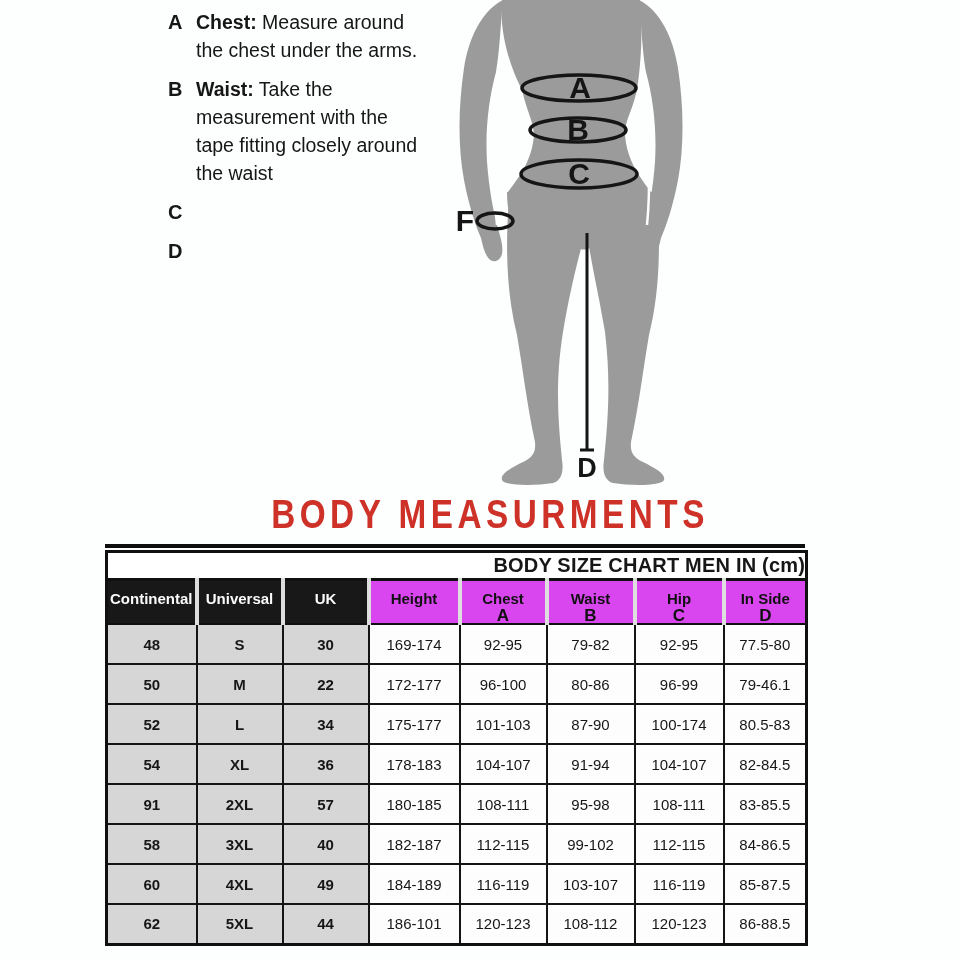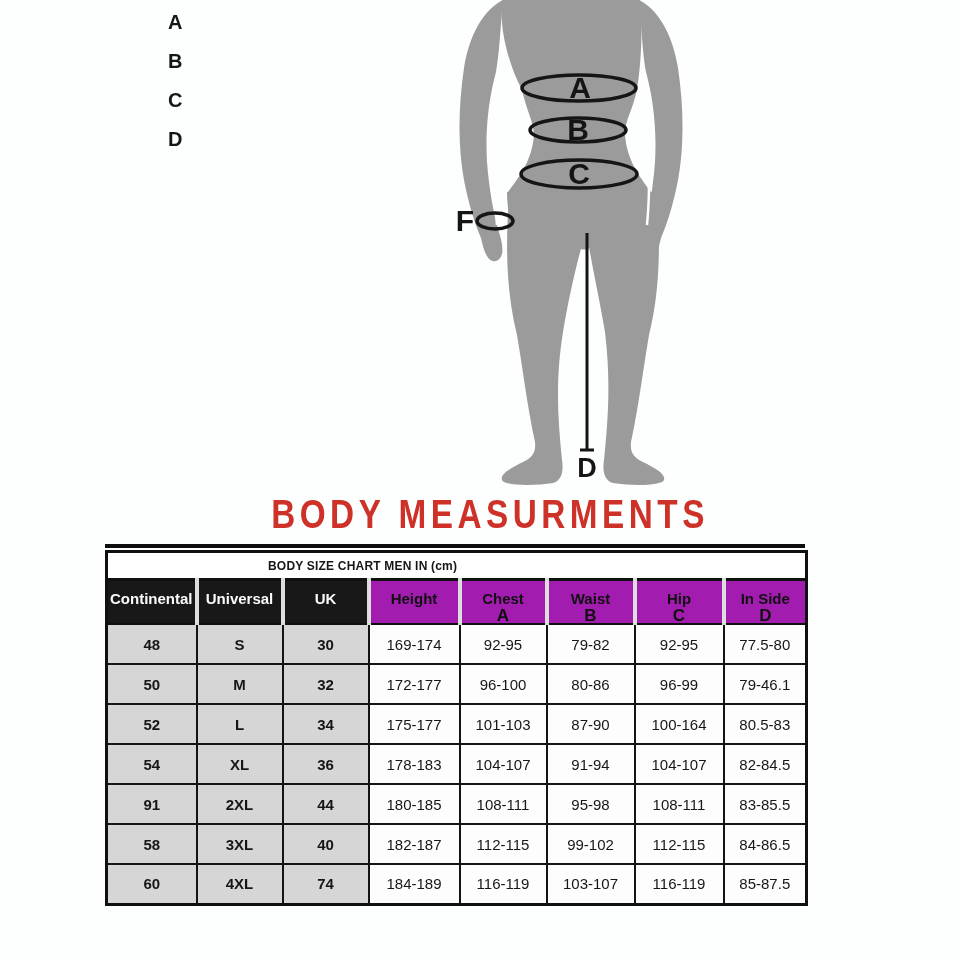--- a/index.html
+++ b/index.html
@@ -29,44 +29,50 @@
     position:absolute;left:160px;top:492px;width:660px;text-align:center;
     font-size:37px;font-weight:800;letter-spacing:5px;color:var(--accent);
     transform:scaleX(.9) scaleY(1.08);transform-origin:center top;white-space:nowrap;
   }
   
   .table-wrap{position:absolute;left:105px;top:544px;width:700px;}
   .top-bar{height:4px;background:#0e0e0e;margin-bottom:2px;}
   table.sizes{width:700px;border-collapse:collapse;table-layout:fixed;border:3px solid #101010;}
   .caption-row th{
     background:#fff;border:3px solid #101010;height:28px;
-    font-size:12px;font-weight:bold;text-align:left;padding-left:160px;letter-spacing:.2px;
+    font-size:20px;font-weight:bold;text-align:right;padding-left:160px;letter-spacing:.2px;
   }
   .header-row th{height:44px;vertical-align:top;padding-top:9px;
     border-top:3px solid #101010;border-bottom:2px solid #101010;border-left:4px solid #dedede;}
   .header-row th:first-child{border-left:3px solid #101010;}
   .header-row th.dark{background:var(--hdr-dark);color:#fafafa;}
-  .header-row th.light{background:#a21caf;color:#101010;}
+  .header-row th.light{background:#d946ef;color:#101010;}
   .hcell{height:33px;overflow:hidden;text-align:center;}
   .col-label{font-size:15px;font-weight:bold;line-height:17px;}
   .col-sub{font-size:17px;font-weight:bold;line-height:17px;}
   td{border:2px solid #141414;height:40px;text-align:center;font-size:15px;background:#fdfdfd;}
   td.shade{background:var(--shade);font-weight:bold;margin-left:24px;}
 </style>
 </head>
 <body>
 
 <div class="page">
 
   <section class="instructions">
     <div class="instr">
       <div class="letter">A</div>
+      <div class="body-text"><span class="term">Chest:</span> <span class="desc">Measure around
+the chest under the arms.</span></div>
     </div>
     <div class="instr">
       <div class="letter">B</div>
+      <div class="body-text"><span class="term">Waist:</span> <span class="desc">Take the
+measurement with the
+tape fitting closely around
+the waist</span></div>
     </div>
     <div class="instr">
       <div class="letter">C</div>
     </div>
     <div class="instr">
       <div class="letter">D</div>
     </div>
   </section>
 
   <div class="figure-wrap">
@@ -186,74 +192,84 @@
             <td class="shade">30</td>
             <td>169-174</td>
             <td>92-95</td>
             <td>79-82</td>
             <td>92-95</td>
             <td>77.5-80</td>
           </tr>
           <tr>
             <td class="shade">50</td>
             <td class="shade">M</td>
-            <td class="shade">32</td>
+            <td class="shade">22</td>
             <td>172-177</td>
             <td>96-100</td>
             <td>80-86</td>
             <td>96-99</td>
             <td>79-46.1</td>
           </tr>
           <tr>
             <td class="shade">52</td>
             <td class="shade">L</td>
             <td class="shade">34</td>
             <td>175-177</td>
             <td>101-103</td>
             <td>87-90</td>
-            <td>100-164</td>
+            <td>100-174</td>
             <td>80.5-83</td>
           </tr>
           <tr>
             <td class="shade">54</td>
             <td class="shade">XL</td>
             <td class="shade">36</td>
             <td>178-183</td>
             <td>104-107</td>
             <td>91-94</td>
             <td>104-107</td>
             <td>82-84.5</td>
           </tr>
           <tr>
             <td class="shade">91</td>
             <td class="shade">2XL</td>
-            <td class="shade">44</td>
+            <td class="shade">57</td>
             <td>180-185</td>
             <td>108-111</td>
             <td>95-98</td>
             <td>108-111</td>
             <td>83-85.5</td>
           </tr>
           <tr>
             <td class="shade">58</td>
             <td class="shade">3XL</td>
             <td class="shade">40</td>
             <td>182-187</td>
             <td>112-115</td>
             <td>99-102</td>
             <td>112-115</td>
             <td>84-86.5</td>
           </tr>
           <tr>
             <td class="shade">60</td>
             <td class="shade">4XL</td>
-            <td class="shade">74</td>
+            <td class="shade">49</td>
             <td>184-189</td>
             <td>116-119</td>
             <td>103-107</td>
             <td>116-119</td>
             <td>85-87.5</td>
           </tr>
+          <tr>
+            <td class="shade">62</td>
+            <td class="shade">5XL</td>
+            <td class="shade">44</td>
+            <td>186-101</td>
+            <td>120-123</td>
+            <td>108-112</td>
+            <td>120-123</td>
+            <td>86-88.5</td>
+          </tr>
         </tbody>
     </table>
   </div>
 
 </div>
 
 </body></html>

